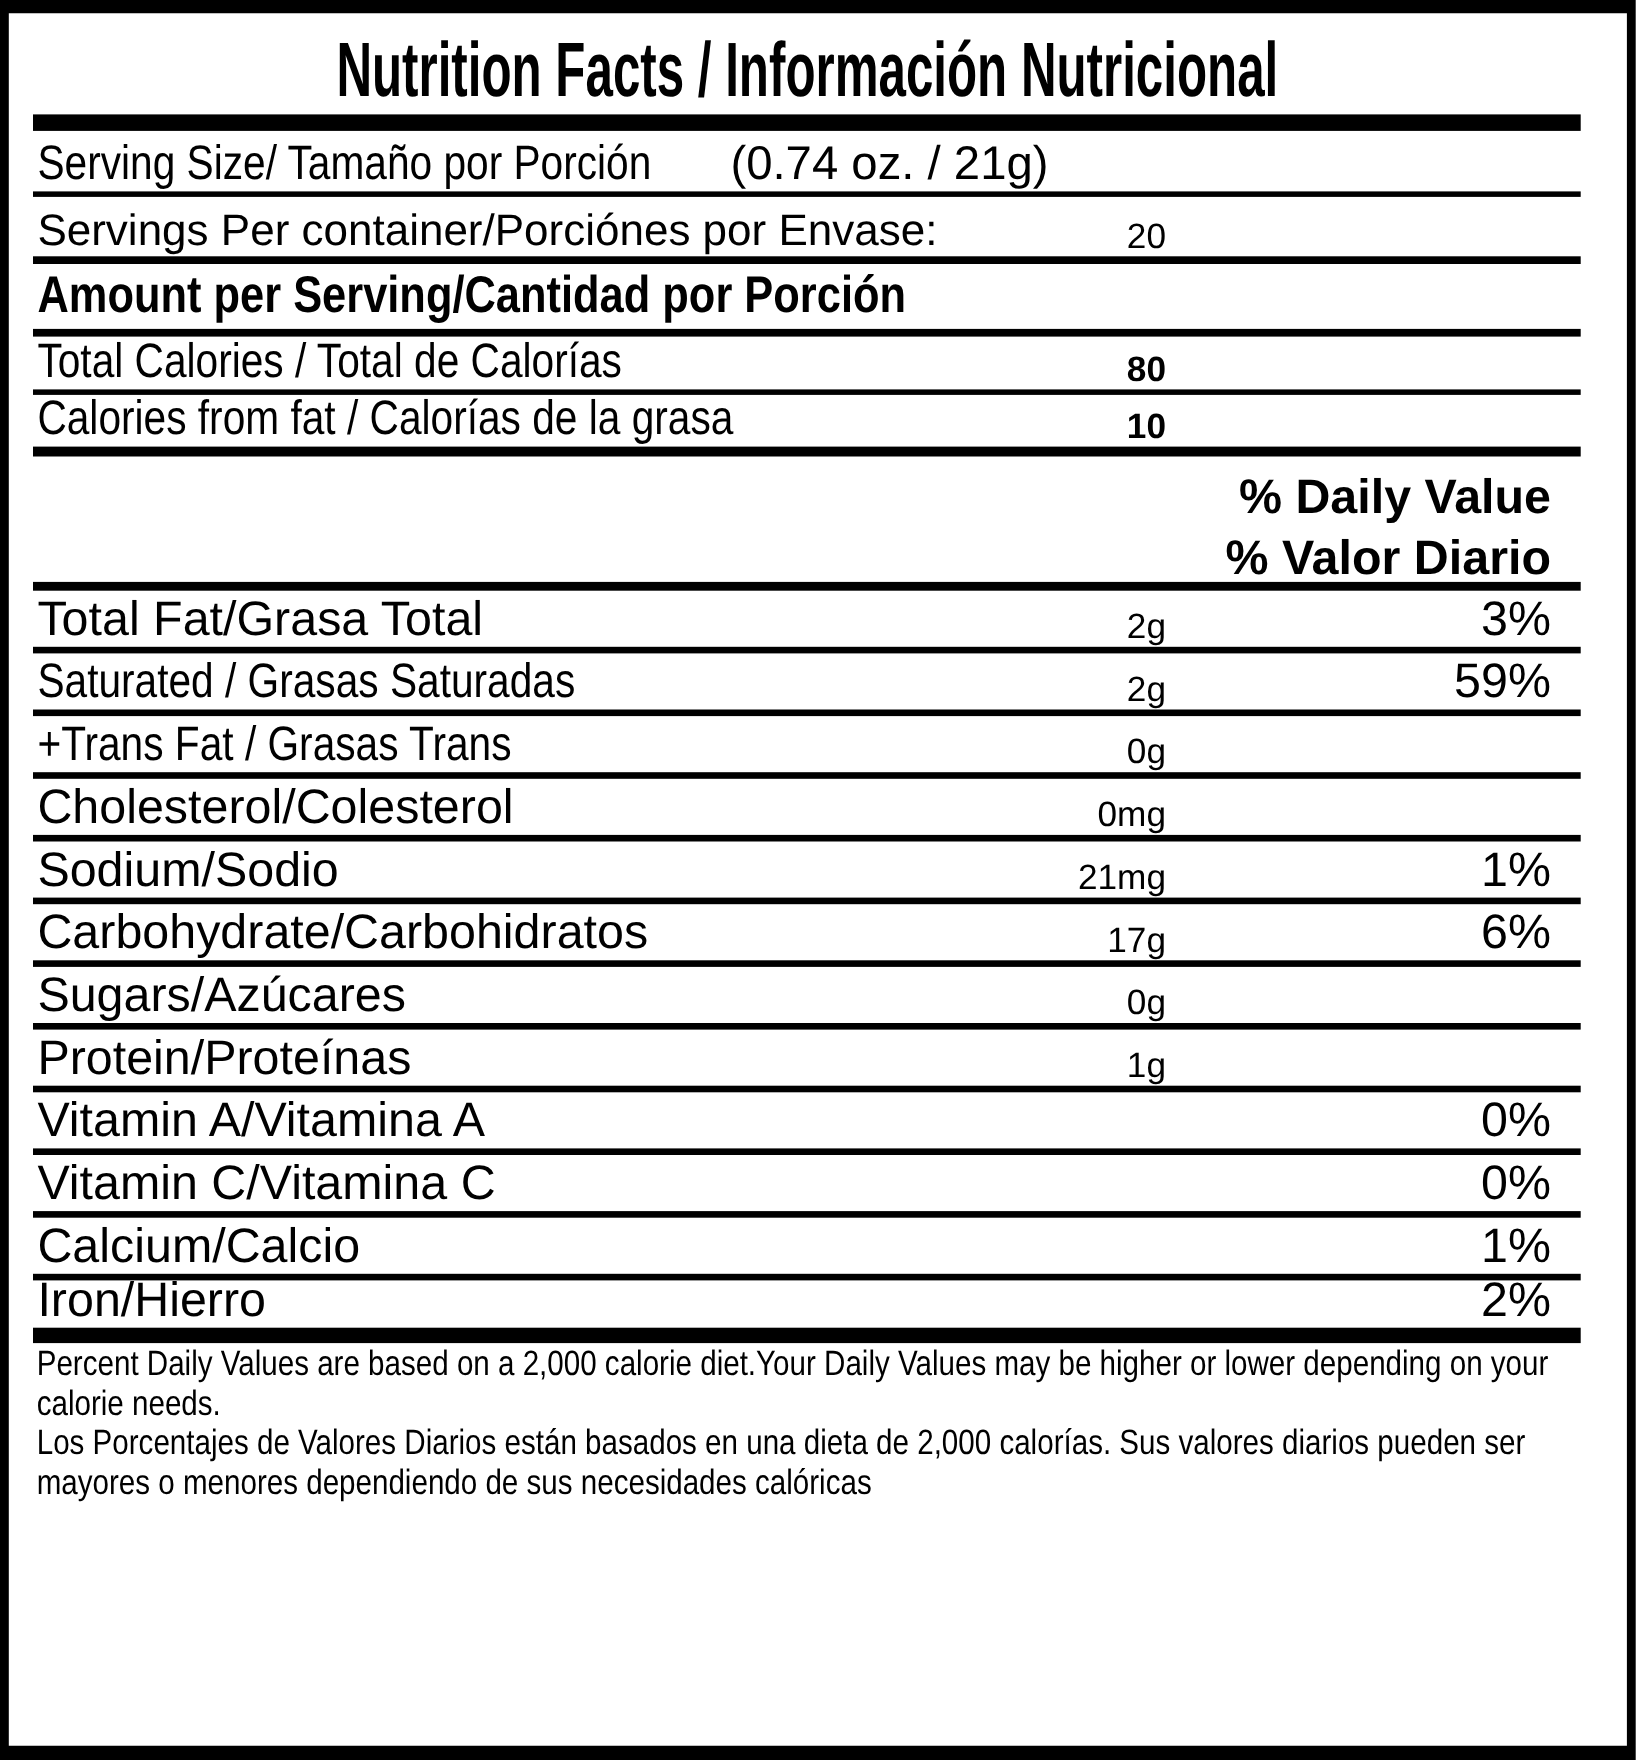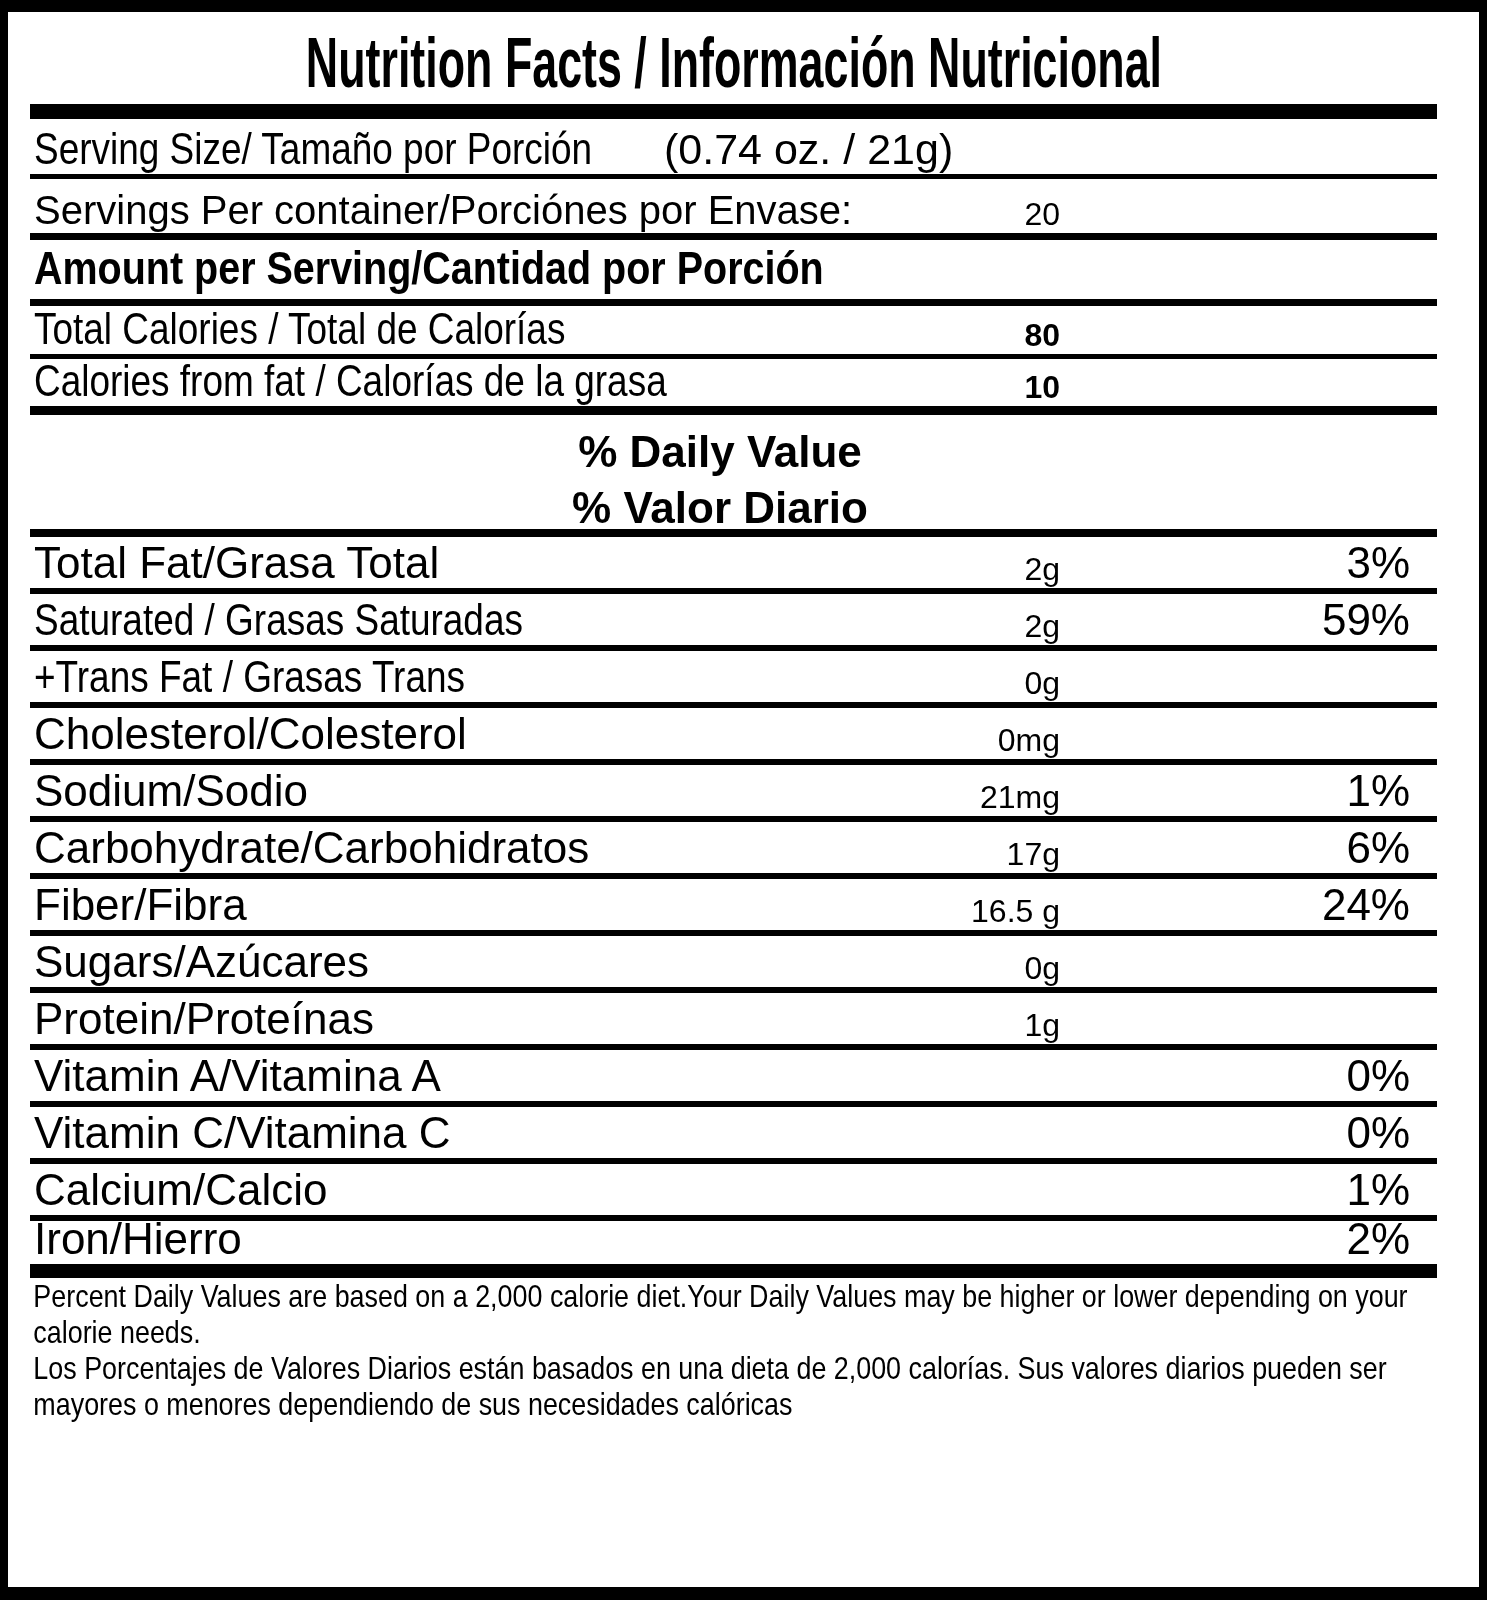--- a/index.html
+++ b/index.html
@@ -38,21 +38,21 @@
 
   .row-serving   { height: 60px; border-bottom-width: 5px; }
   .row-serving .serv-val { position: absolute; left: 634px; bottom: 3px; font-size: 43px; line-height: 1; text-align: right; }
   .row-servings  { height: 61px; border-bottom-width: 7px; }
   .row-servings .lab { font-size: 40px; }
   .row-amount-hdr{ height: 66px; border-bottom-width: 7px; }
   .row-amount-hdr .lab { font-size: 47px; font-weight: bold; bottom: 8px; }
   .row-cal1 { height: 53px; border-bottom-width: 5px; }
   .row-cal2 { height: 56px; border-bottom-width: 9px; }
 
-  .dv-block { height: 122px; border-bottom: 8px solid #000000; text-align: center; }
+  .dv-block { height: 122px; border-bottom: 8px solid #000000; text-align: right; }
   .dv-line { font-size: 44px; font-weight: bold; line-height: 56px; padding-right: 27px; white-space: nowrap; }
   .dv-line:first-child { padding-top: 9px; }
 
   .nut { height: 57px; }
   .nut-last { border-bottom-width: 14px; }
 
   .footnote { }
   .fn-line { font-size: 32px; line-height: 36px; white-space: nowrap; }
   .fn-line > span { display: inline-block; transform: scaleX(0.84); transform-origin: 0 50%; white-space: nowrap; padding-left: 4px; }
 </style>
@@ -124,25 +124,20 @@
       <span class="amt">21mg</span>
       <span class="pct">1%</span>
     </div>
 
     <div class="row nut">
       <span class="lab">Carbohydrate/Carbohidratos</span>
       <span class="amt">17g</span>
       <span class="pct">6%</span>
     </div>
 
-    <div class="row nut">
-      <span class="lab">Fiber/Fibra</span>
-      <span class="amt">16.5 g</span>
-      <span class="pct">24%</span>
-    </div>
 
     <div class="row nut">
       <span class="lab">Sugars/Azúcares</span>
       <span class="amt">0g</span>
     </div>
 
     <div class="row nut">
       <span class="lab">Protein/Proteínas</span>
       <span class="amt">1g</span>
     </div>

